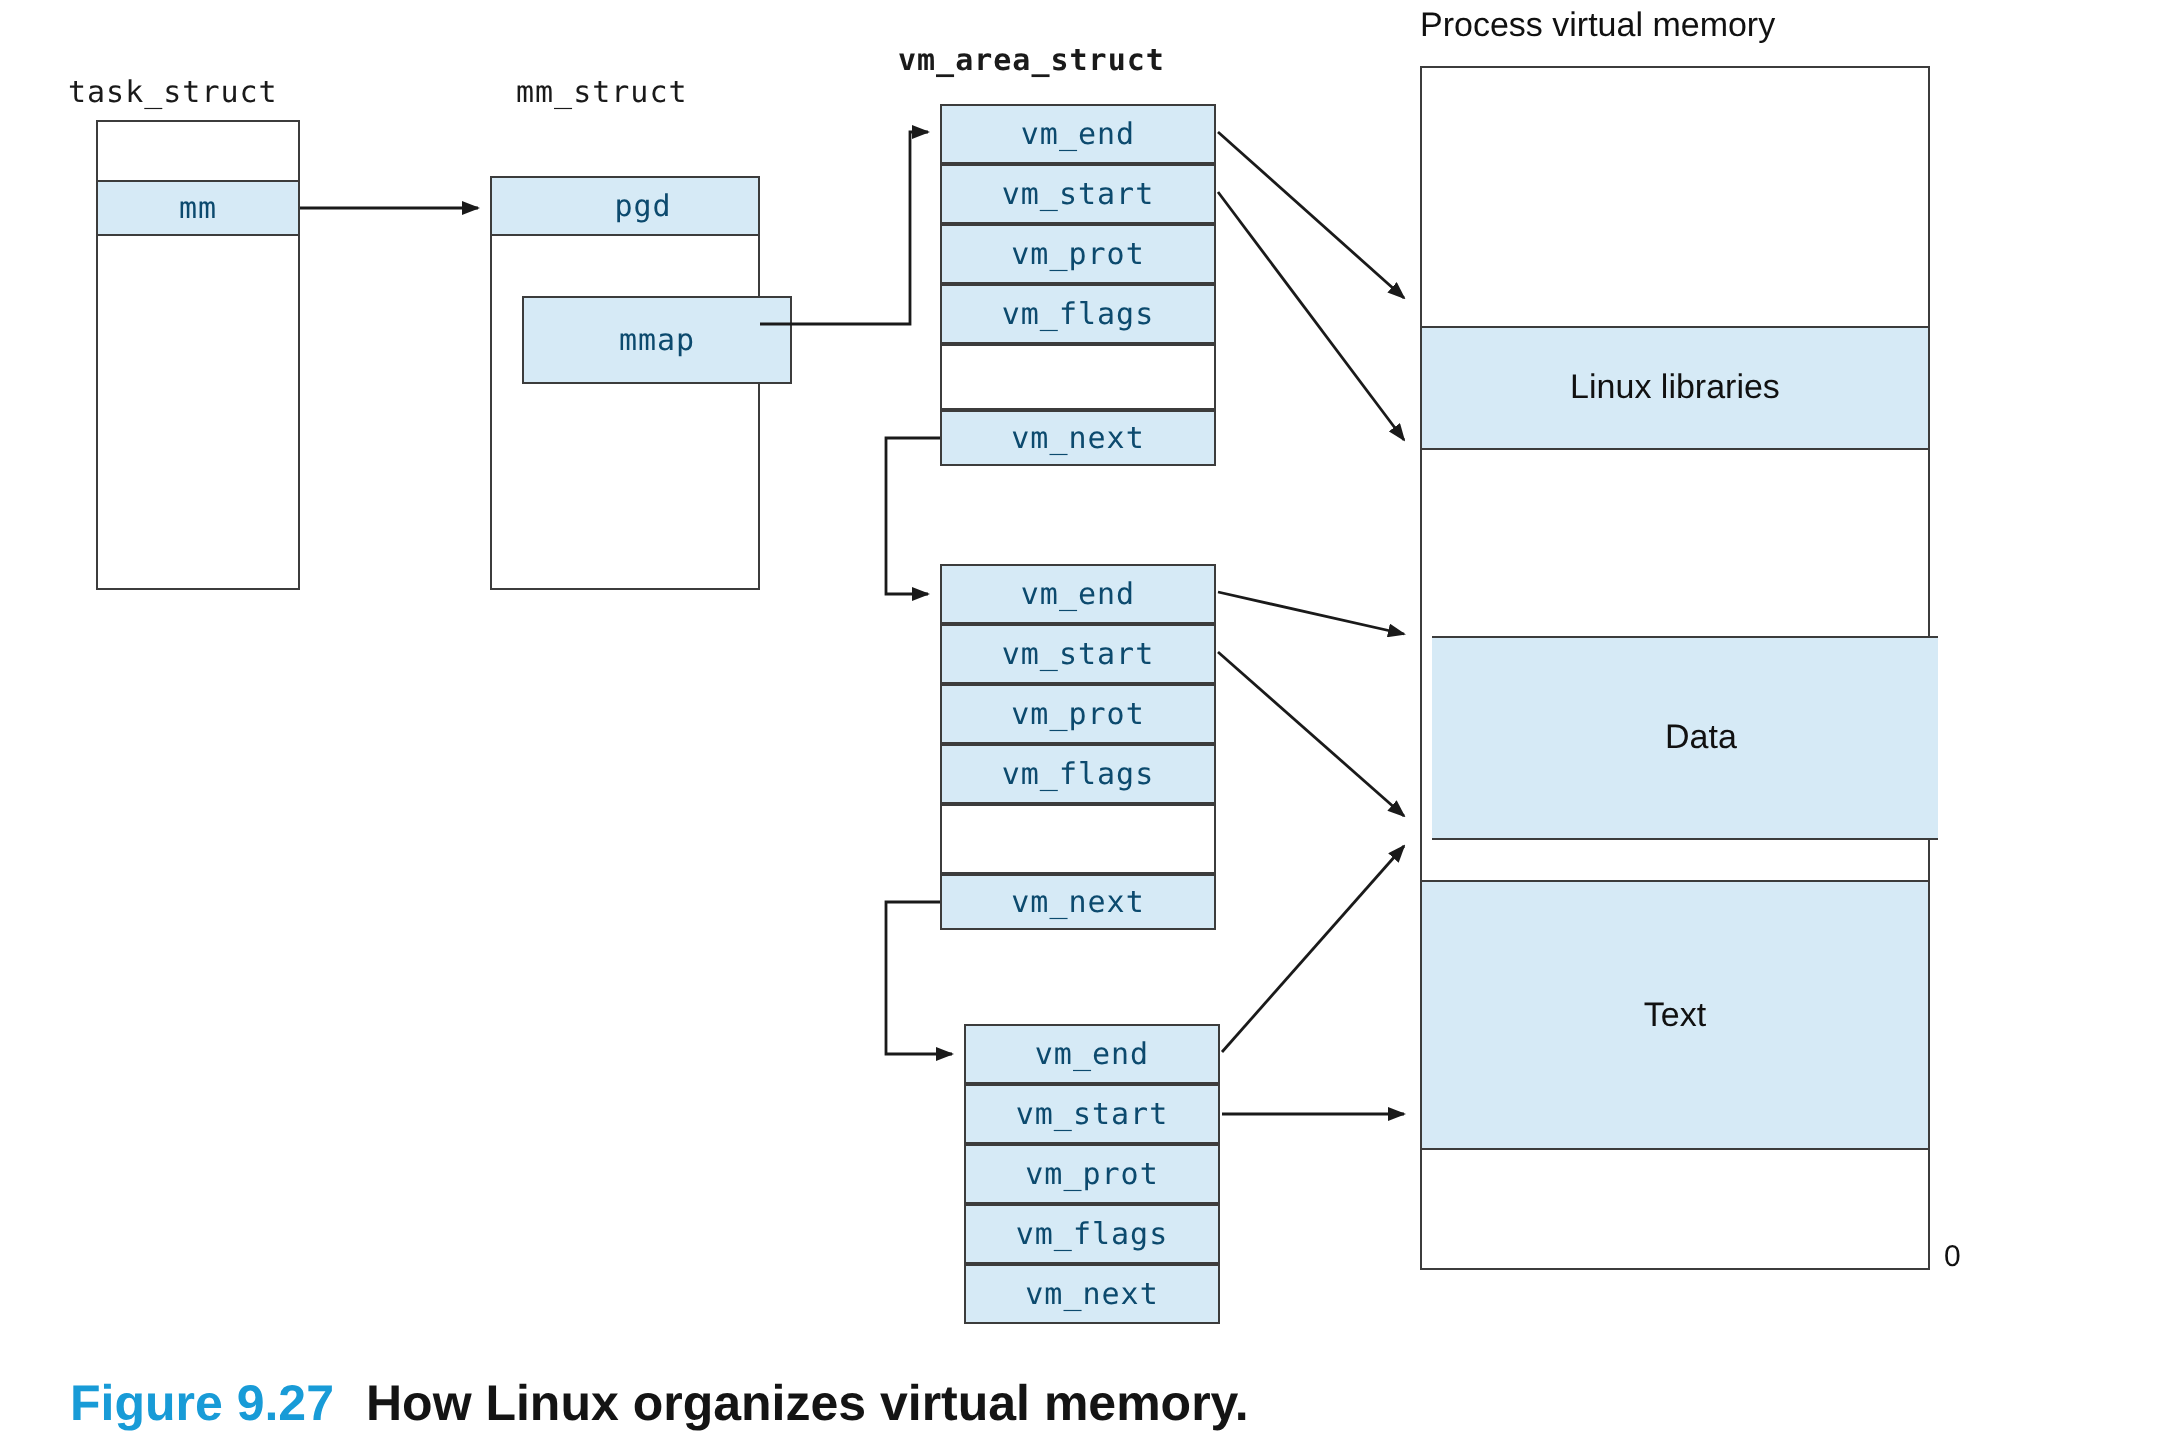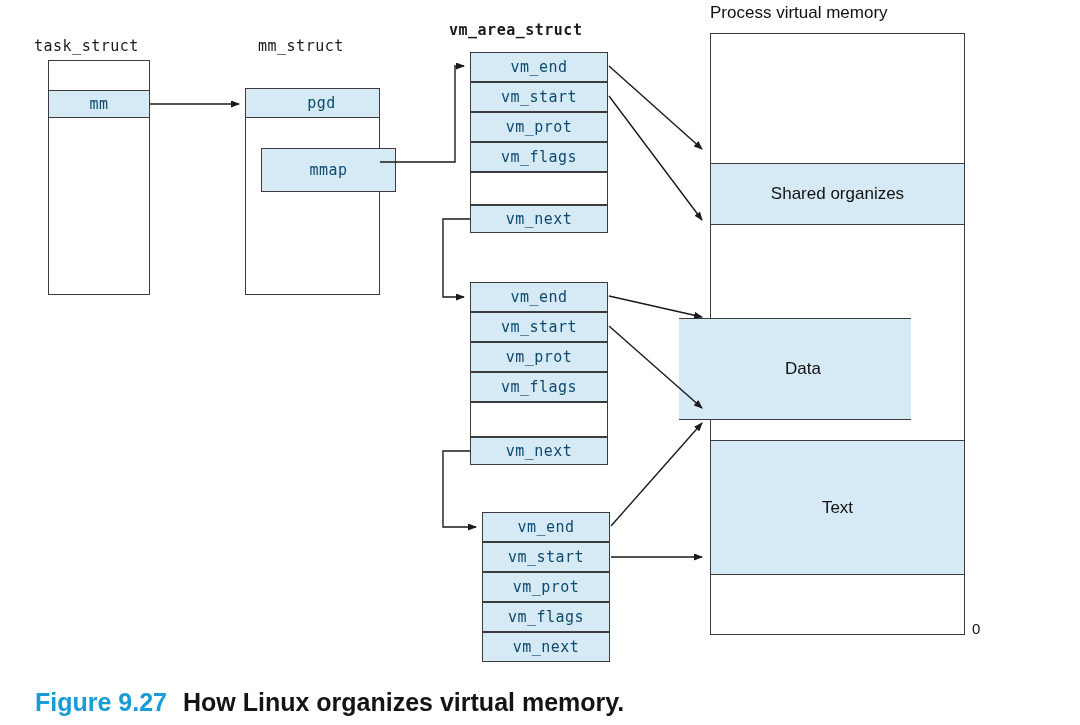--- a/index.html
+++ b/index.html
@@ -64,22 +64,22 @@
   <div class="cell" style="left:470px; top:437px; width:138px; height:28px;">vm_next</div>
 
   <div class="cell" style="left:482px; top:512px; width:128px; height:30px;">vm_end</div>
   <div class="cell" style="left:482px; top:542px; width:128px; height:30px;">vm_start</div>
   <div class="cell" style="left:482px; top:572px; width:128px; height:30px;">vm_prot</div>
   <div class="cell" style="left:482px; top:602px; width:128px; height:30px;">vm_flags</div>
   <div class="cell" style="left:482px; top:632px; width:128px; height:30px;">vm_next</div>
 
   <div class="mem-title" style="left:710px; top:3px; width:255px;">Process virtual memory</div>
   <div class="obox" style="left:710px; top:33px; width:255px; height:602px;"></div>
-  <div class="band" style="left:711px; top:163px; width:253px; height:62px;">Shared organizes</div>
-  <div class="band" style="left:679px; top:318px; width:232px; height:102px;padding-left:16px;">Data</div>
+  <div class="band" style="left:711px; top:163px; width:253px; height:62px;">Linux libraries</div>
+  <div class="band" style="left:716px; top:318px; width:253px; height:102px;padding-left:16px;">Data</div>
   <div class="band" style="left:711px; top:420px; width:253px; height:135px;margin-top:20px;">Text</div>
   <div class="origin" style="left:972px; top:620px;">0</div>
 
   <svg class="overlay" width="1080" height="725" viewBox="0 0 1080 725">
     <defs>
       <marker id="ah" markerWidth="9" markerHeight="7" refX="8" refY="3.5" orient="auto" markerUnits="userSpaceOnUse">
         <path d="M0,0 L9,3.5 L0,7 Z" fill="#1a1a1a"></path>
       </marker>
     </defs>
     <line x1="150" y1="104" x2="239" y2="104"></line>

